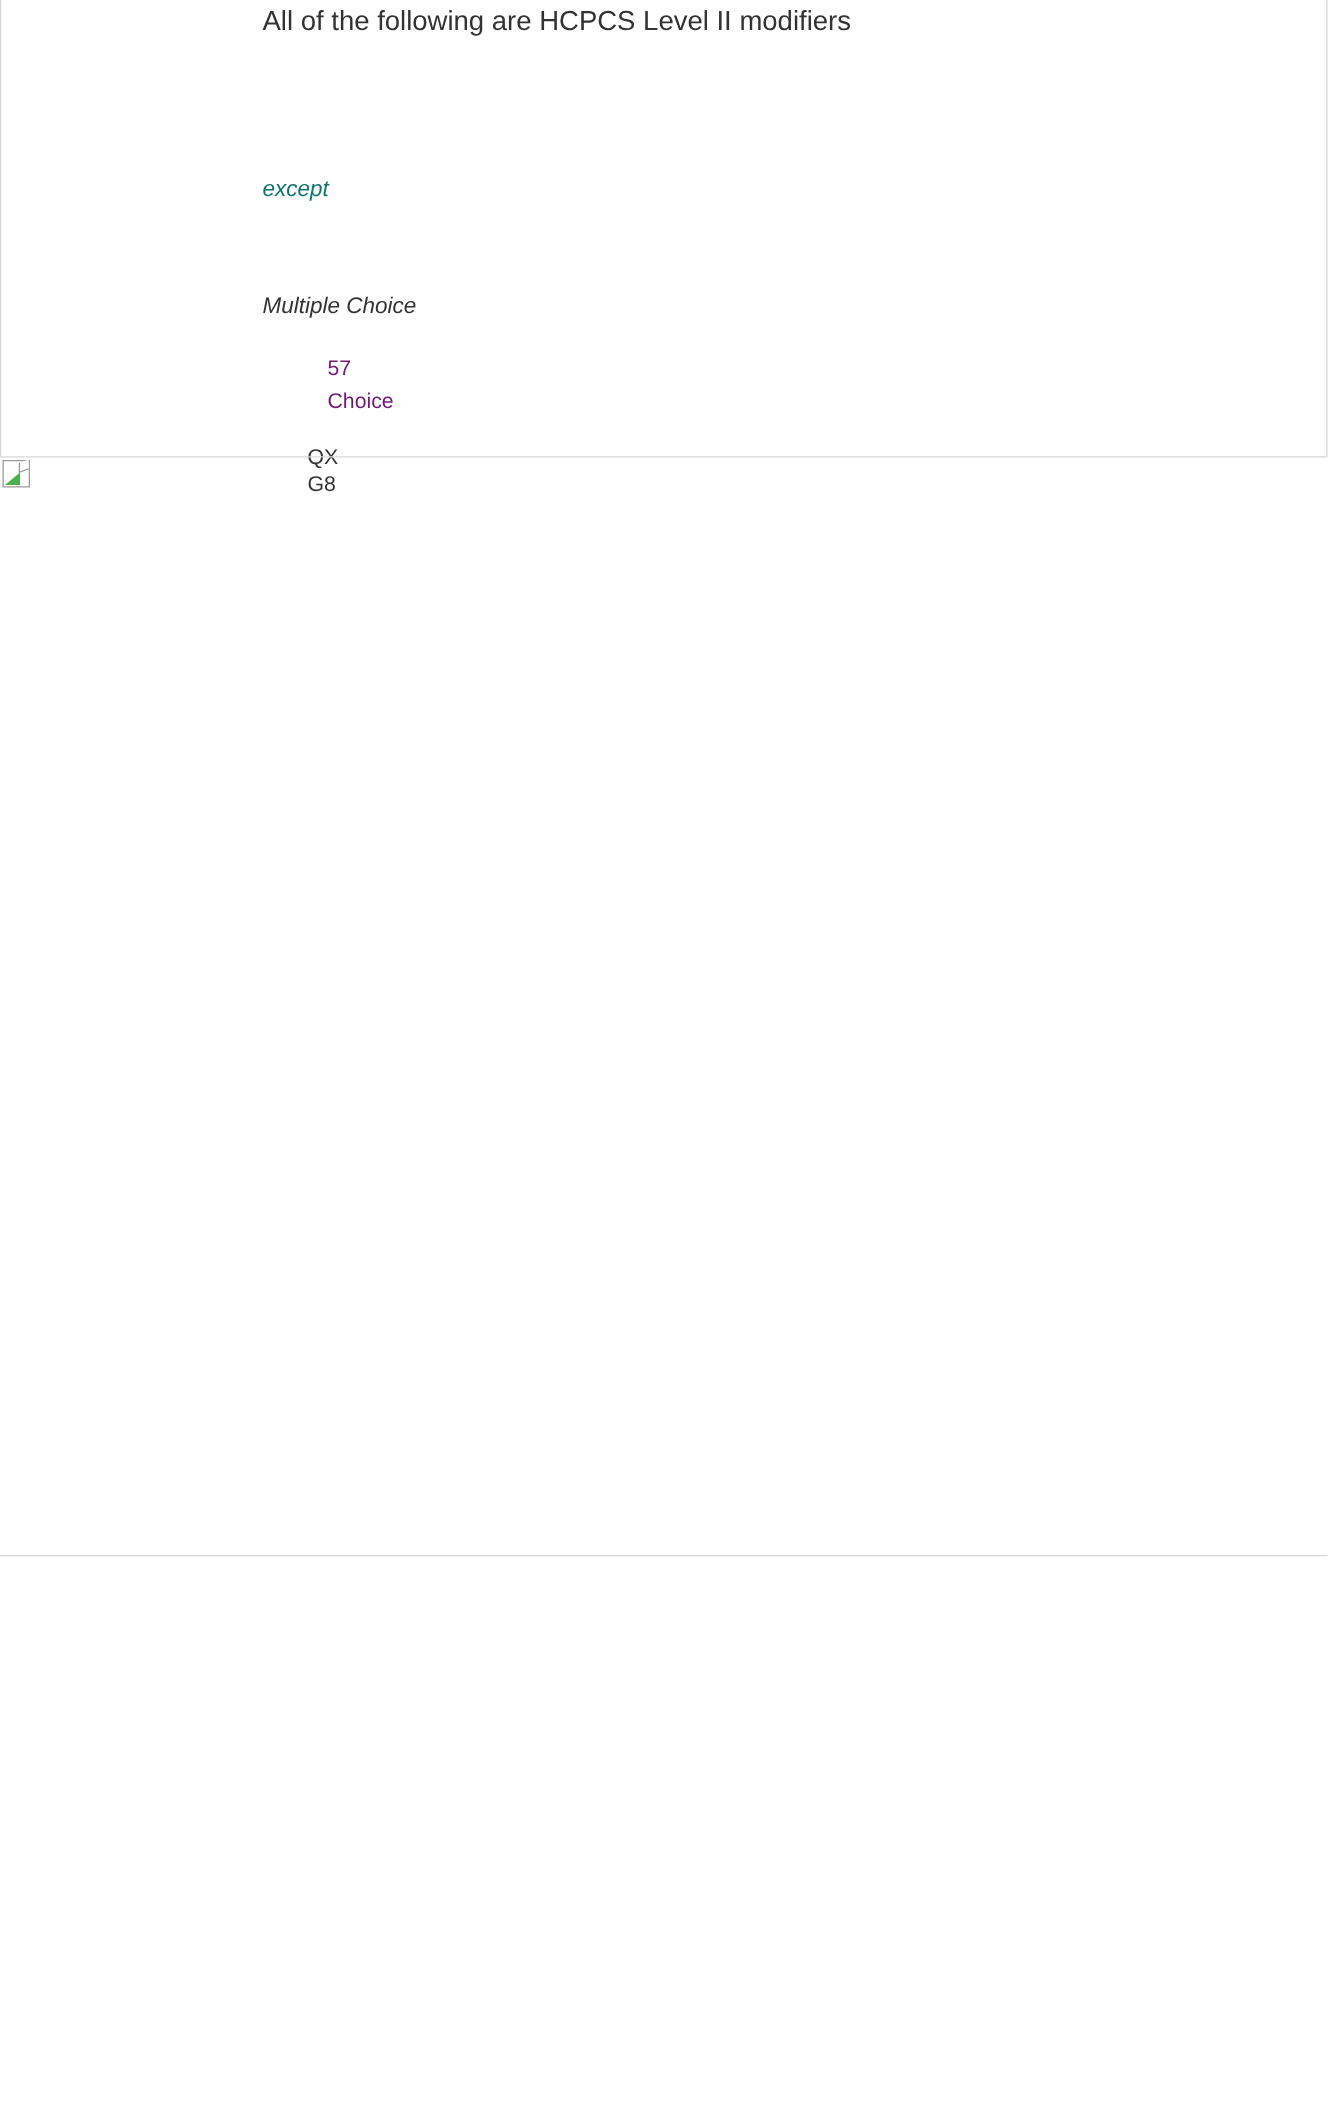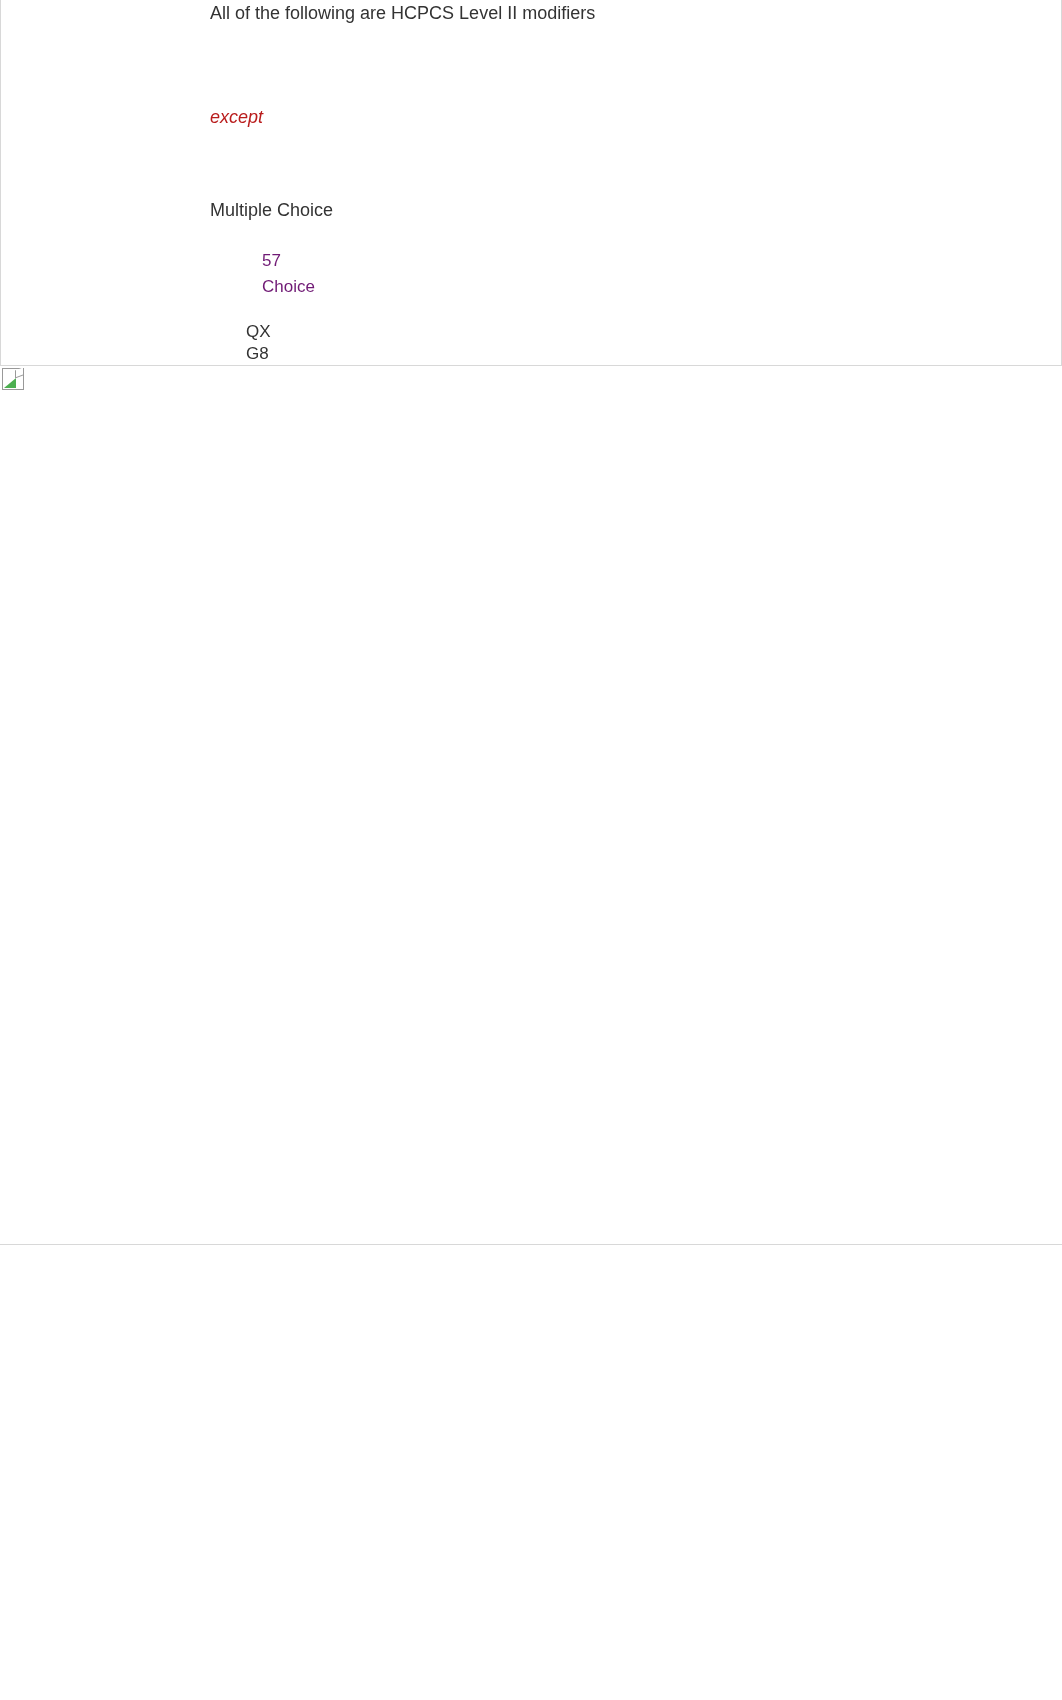--- a/index.html
+++ b/index.html
@@ -19,33 +19,34 @@
     .question-block {
       border-left: 1px solid #d8d8d8;
       border-right: 1px solid #d8d8d8;
       position: relative;
       padding-left: 209px;
       padding-right: 40px;
     }
     .question-text {
       padding-top: 0;
       color: #333;
-      font-size: 18px;
+      font-size: 22px;
       line-height: 1.5;
     }
     .except-text {
       font-style: italic;
-      margin-top: 80px;
-      color: #b91c1c;
+      margin-top: 108px;
+      color: #0f766e;
       font-size: 18px;
     }
     .question-type {
       margin-top: 72px;
       color: #333;
       font-size: 18px;
+      font-style: italic;
     }
     .answer-block {
       margin-left: 52px;
       margin-top: 28px;
       font-size: 17px;
       color: #701a75;
       line-height: 1.4;
     }
     .answer-value {
       display: block;

